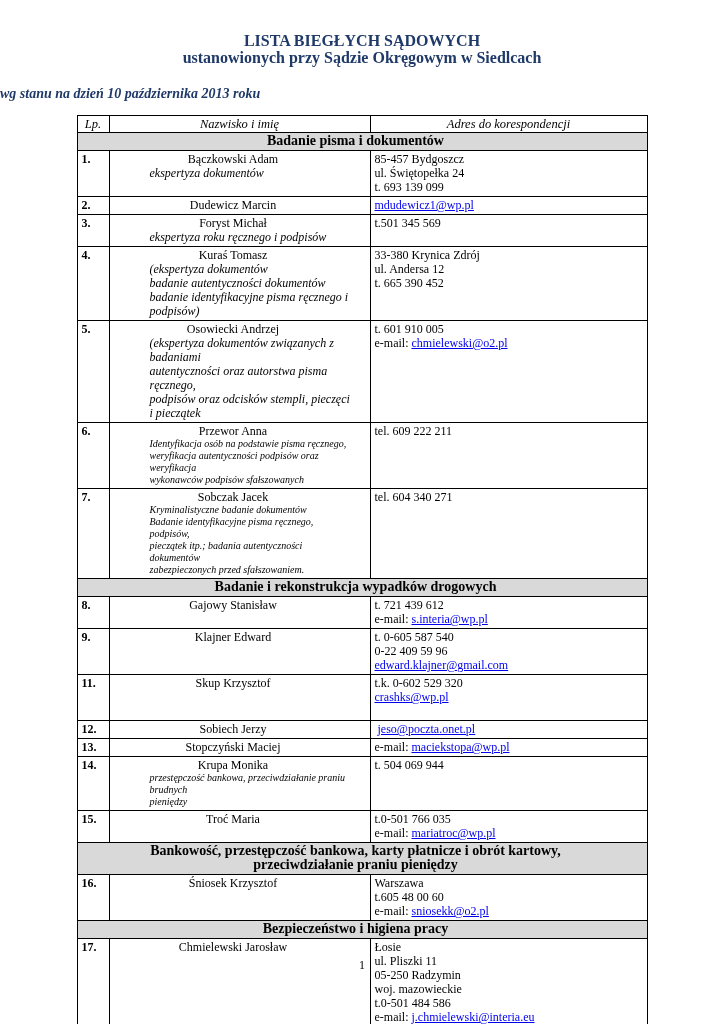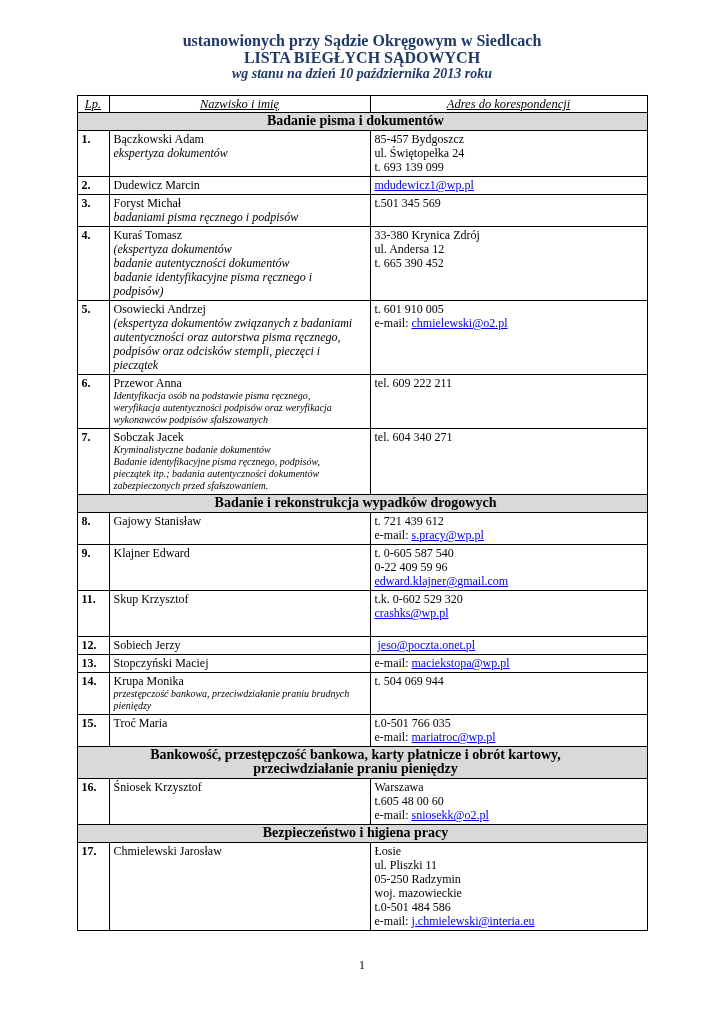--- a/index.html
+++ b/index.html
@@ -11,64 +11,64 @@
   *{box-sizing:border-box;margin:0;padding:0;}
   html,body{background:#ffffff;}
   body{
     width:724px;height:1024px;position:relative;overflow:hidden;
     font-family:"Liberation Serif","DejaVu Serif",serif;
     color:#000;
   }
   .doc-header{padding-top:32px;text-align:center;color:var(--heading);}
   .doc-header .t-line{font-size:16px;font-weight:bold;line-height:17px;}
   .doc-subtitle{
-    text-align:center;color:var(--heading);
+    margin-top:20px;text-align:left;color:var(--heading);
     font-size:14px;font-weight:bold;font-style:italic;line-height:15px;
   }
   table.experts{
     width:570px;margin:14px auto 0 auto;
     border-collapse:collapse;table-layout:fixed;
     font-size:12px;
   }
   table.experts col.c-lp{width:32px;}
   table.experts col.c-name{width:261px;}
   table.experts col.c-addr{width:277px;}
   table.experts th,table.experts td{
     border:1px solid var(--border);
     vertical-align:top;
     padding:1px 17px 2px 4px;
     line-height:14px;
   }
   table.experts th{
     font-weight:normal;font-style:italic;text-align:center;
-    font-size:12.5px;padding:1px 2px;text-decoration:underline;
+    font-size:12.5px;padding:1px 2px;
   }
   td.section{
     background:var(--section-bg);
     font-weight:bold;text-align:center;
     font-size:14px;line-height:17px;
     padding:1px 2px;
   }
   td.lp{font-weight:bold;}
-  .pname{line-height:14px;}
-  .spec{font-style:italic;line-height:14px;}
+  .pname{line-height:14px;text-align:center;}
+  .spec{font-style:italic;line-height:14px;margin-left:36px;}
   .spec.small{font-size:10px;line-height:12px;font-style:italic;}
   .aline{line-height:14px;}
   a.lnk{color:var(--link);text-decoration:underline;cursor:pointer;}
   .page-number{
     position:absolute;left:0;top:958px;width:100%;
     text-align:center;font-size:12px;
   }
 </style>
 </head>
 <body>
 
 <div class="doc-header">
+  <div class="t-line">LISTA BIEGŁYCH SĄDOWYCH</div>
   <div class="t-line">ustanowionych przy Sądzie Okręgowym w Siedlcach</div>
-  <div class="t-line">LISTA BIEGŁYCH SĄDOWYCH</div>
 </div>
 
 <div class="doc-subtitle">wg stanu na dzień 10 października 2013 roku</div>
 
 <table class="experts">
   <colgroup>
     <col class="c-lp">
       <col class="c-name">
       <col class="c-addr">
   </colgroup>
@@ -103,21 +103,21 @@
           <div class="pname">Dudewicz Marcin</div>
         </td>
         <td>
           <div class="aline"><a class="lnk" href="#">mdudewicz1@wp.pl</a></div>
         </td>
       </tr>
       <tr>
         <td class="lp">3.</td>
         <td>
           <div class="pname">Foryst Michał</div>
-          <div class="spec">badaniami pisma ręcznego i podpisów</div>
+          <div class="spec">ekspertyza roku ręcznego i podpisów</div>
         </td>
         <td>
           <div class="aline">t.501 345 569</div>
         </td>
       </tr>
       <tr>
         <td class="lp">4.</td>
         <td>
           <div class="pname">Kuraś Tomasz</div>
           <div class="spec">(ekspertyza dokumentów</div>
@@ -173,21 +173,21 @@
           <div>Badanie i rekonstrukcja wypadków drogowych</div>
         </td>
       </tr>
       <tr>
         <td class="lp">8.</td>
         <td>
           <div class="pname">Gajowy Stanisław</div>
         </td>
         <td>
           <div class="aline">t. 721 439 612</div>
-          <div class="aline">e-mail: <a class="lnk" href="#">s.pracy@wp.pl</a></div>
+          <div class="aline">e-mail: <a class="lnk" href="#">s.interia@wp.pl</a></div>
         </td>
       </tr>
       <tr>
         <td class="lp">9.</td>
         <td>
           <div class="pname">Klajner Edward</div>
         </td>
         <td>
           <div class="aline">t. 0-605 587 540</div>
           <div class="aline">0-22 409 59 96</div>

